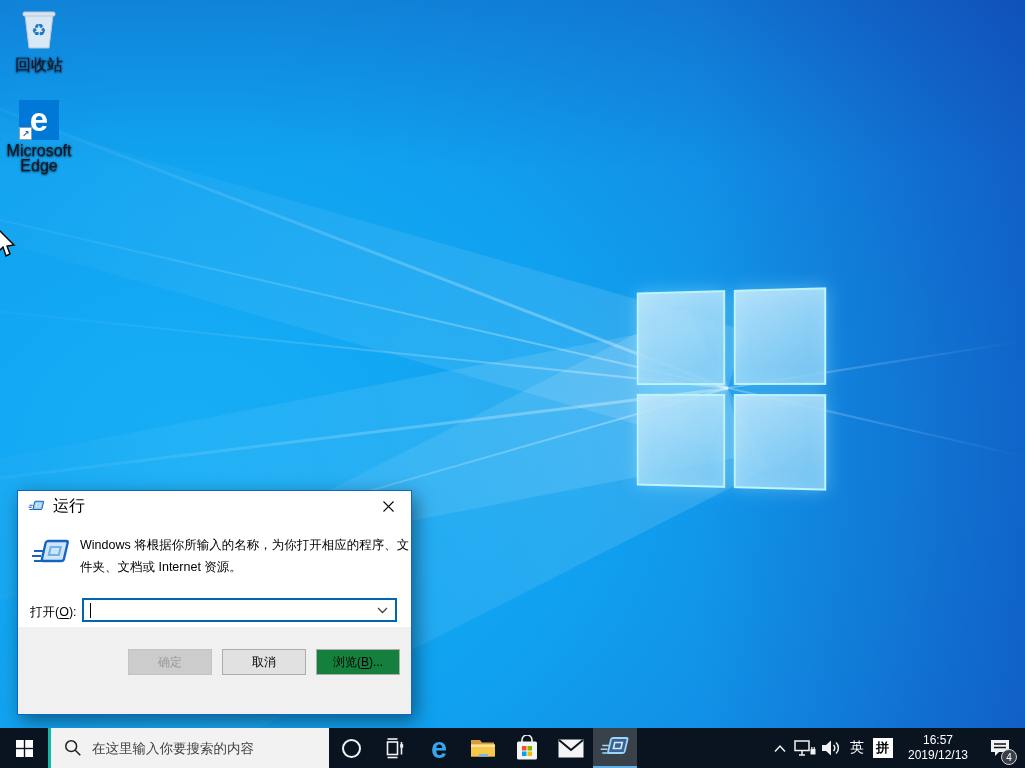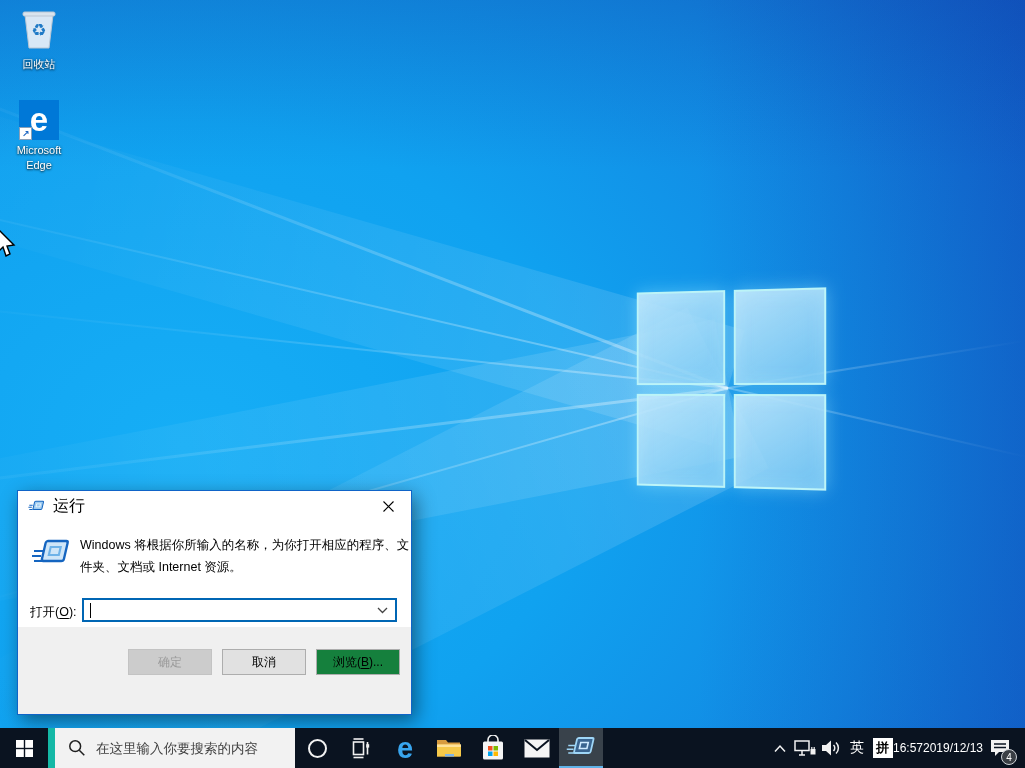--- a/index.html
+++ b/index.html
@@ -31,21 +31,21 @@
   .rr2 { width:300px; height:2px; left:0; top:-1px; transform:rotate(-9deg); }
   .win-logo { position:absolute; left:630px; top:290px; width:198px; height:198px;
     display:grid; grid-template-columns:1fr 1fr; grid-template-rows:1fr 1fr; gap:9px;
     transform:perspective(1100px) rotateY(-17deg); }
   .pane { border:2px solid rgba(190,246,248,0.95);
     background:linear-gradient(150deg, rgba(190,230,251,0.92), rgba(125,203,244,0.85));
     box-shadow:0 0 16px rgba(150,230,255,0.45), inset 0 0 18px rgba(200,240,255,0.30); }
 
   
   .dicon { position:absolute; width:64px; display:flex; flex-direction:column; align-items:center; gap:3px; cursor:default; }
-  .dicon .label { color:#ffffff; font-size:11px; text-align:center; line-height:15px;
+  .dicon .label { color:#0f172a; font-size:16px; text-align:center; line-height:15px;
     text-shadow:0 1px 2px rgba(0,0,0,0.75), 0 0 3px rgba(0,0,0,0.4); }
   .recycle { left:7px; top:6px; }
   .edge-sc { left:7px; top:100px; }
   .edge-tile { width:40px; height:40px; background:#0078d7; display:flex; align-items:center; justify-content:center; position:relative; }
   .edge-tile .eglyph { color:#fff; font-size:33px; font-weight:bold; line-height:40px; }
   .sc-arrow { position:absolute; left:0; bottom:0; width:13px; height:13px; background:#fff; border:1px solid #8aa0b8;
     display:flex; align-items:center; justify-content:center; font-size:9px; font-weight:bold; color:#1d66c2; }
   .bin-glyph { font-size:17px; fill:#1f7ac6; font-weight:bold; }
 
   
@@ -70,33 +70,33 @@
   .dlg-footer { position:absolute; left:0; bottom:0; right:0; height:87px; background:#f0f0f0; }
   .btn { position:absolute; top:22px; width:84px; height:26px; display:flex; align-items:center; justify-content:center; font-size:12px; }
   .btn.ok { left:110px; background:#cccccc; border:1px solid #c3c3c3; color:#9a9a9a; }
   .btn.cancel { left:204px; background:#e1e1e1; border:1px solid #adadad; color:#000; }
   .btn.browse { left:298px; background:#15803d; border:1px solid #adadad; color:#000; }
 
   
   .taskbar { position:absolute; left:0; bottom:0; width:1025px; height:40px; background:#0a1320; display:flex; align-items:stretch; }
   .tb-btn { width:44px; display:flex; align-items:center; justify-content:center; position:relative; }
   .start { width:48px; }
-  .searchbox { width:247px; background:#f2f2f2; border-left:7px solid #14b8a6; display:flex; align-items:center; }
+  .searchbox { width:281px; background:#f2f2f2; border-left:3px solid #14b8a6; display:flex; align-items:center; }
   .searchbox .mag { margin-left:13px; display:flex; }
   .searchbox input { flex:1; margin-left:10px; margin-right:8px; border:none; outline:none; background:transparent; font-size:13.5px; color:#1f1f1f; }
   .searchbox input::placeholder { color:#3f3f3f; opacity:1; }
   .edge-e { color:#38a5ee; font-size:29px; font-weight:bold; }
   .cortana-ring { width:19px; height:19px; border:2px solid #f2f2f2; border-radius:50%; }
   .tb-active { background:#39424b; border-bottom:2px solid #5fb2e8; }
   .tray { margin-left:auto; display:flex; align-items:center; height:40px; padding-right:5px; }
   .tray-item { height:40px; display:flex; align-items:center; justify-content:center; position:relative; }
   .ti-chev { width:22px; } .ti-net { width:27px; } .ti-vol { width:27px; }
   .ti-lang { width:24px; color:#fff; font-size:14px; } .ti-ime { width:27px; }
   .ime-box { width:20px; height:20px; background:#fff; color:#000; font-size:13px; font-weight:bold; display:flex; align-items:center; justify-content:center; }
-  .ti-clock { width:84px; flex-direction:row; color:#fff; font-size:12px; line-height:15px; text-align:center; }
+  .ti-clock { width:84px; flex-direction:column; color:#fff; font-size:12px; line-height:15px; text-align:center; }
   .ti-action { width:40px; }
   .badge { position:absolute; right:3px; bottom:3px; width:16px; height:16px; border-radius:50%;
     background:#3a3f45; border:1px solid #cfd3d8; color:#fff; font-size:10px; display:flex; align-items:center; justify-content:center; }
 </style>
 </head>
 <body>
 
 <div class="screen">
 
   <div class="wallpaper">

